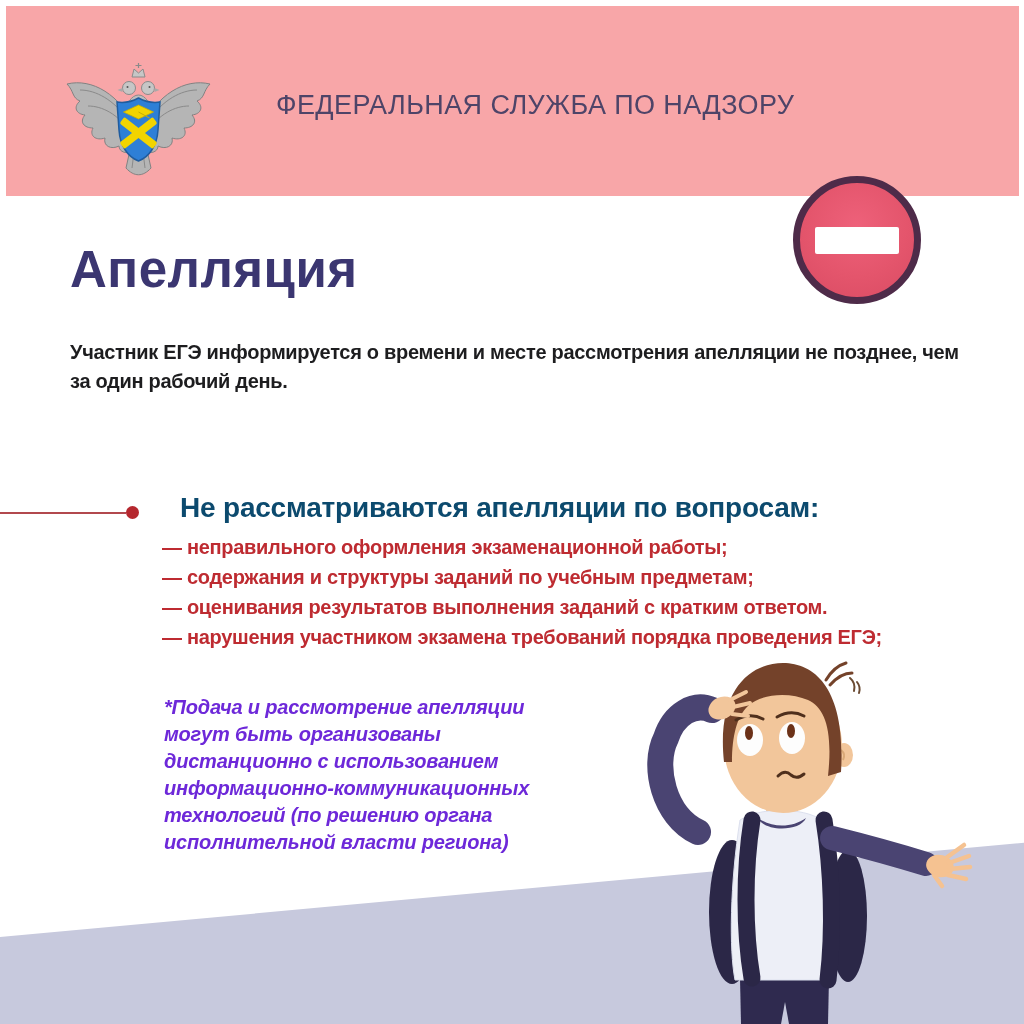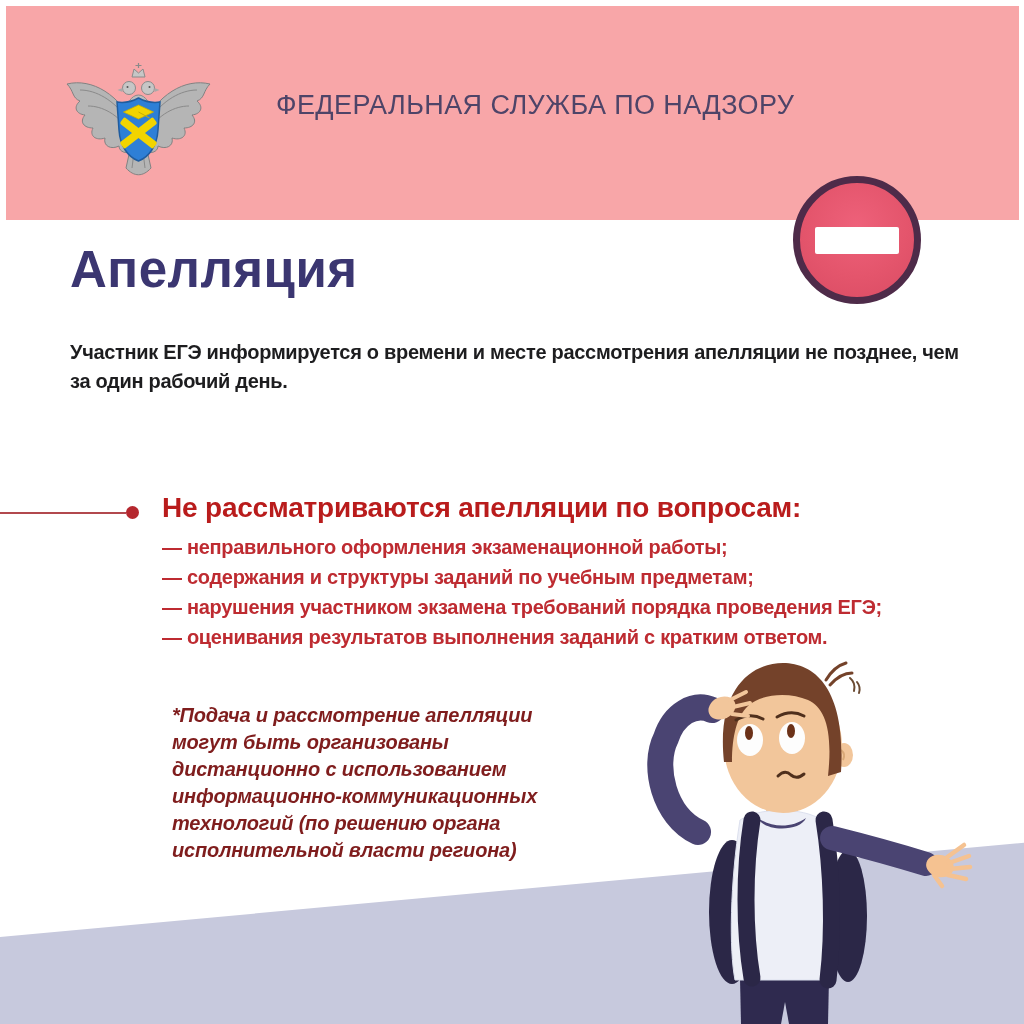--- a/index.html
+++ b/index.html
@@ -2,21 +2,21 @@
 <html><head>
 <meta charset="utf-8">
 <style>
   html,body{margin:0;padding:0;background:#ffffff;}
   .canvas{
     position:relative;width:1024px;height:1024px;overflow:hidden;background:#ffffff;
     font-family:"Liberation Sans",sans-serif;
   }
   
   .header{
-    position:absolute;left:6px;top:6px;right:5px;height:214px;
+    position:absolute;left:6px;top:6px;right:5px;height:190px;
     background:#F8A6A8;
   }
   .emblem{position:absolute;left:56px;top:52px;width:153px;height:125px;}
   .org{
     position:absolute;left:270px;top:80px;
     color:#4E4468;font-size:27px;line-height:38px;letter-spacing:.4px;font-weight:normal;
   }
   
   .badge{
     position:absolute;left:793px;top:176px;width:128px;height:128px;border-radius:50%;
@@ -34,32 +34,32 @@
   }
   .paras{position:absolute;left:70px;top:338px;width:895px;}
   .paras p{
     margin:0 0 9px 0;color:#1D1D1F;font-size:20px;font-weight:bold;
     line-height:29px;letter-spacing:-.3px;
   }
   
   .rule{position:absolute;left:0;top:512px;width:126px;height:2px;background:#B2484E;}
   .ruledot{position:absolute;left:126px;top:506px;width:13px;height:13px;border-radius:50%;background:#B5272E;}
   .redhead{
-    position:absolute;left:162px;top:492px;margin:0;white-space:nowrap;
-    color:#b91c1c;font-size:28px;font-weight:bold;letter-spacing:-.2px;
+    position:absolute;left:180px;top:492px;margin:0;white-space:nowrap;
+    color:#0c4a6e;font-size:28px;font-weight:bold;letter-spacing:-.2px;
   }
   .redlist{
     position:absolute;left:162px;top:537px;margin:0;padding:0;list-style:none;
     color:#BE2B31;font-size:20px;font-weight:bold;letter-spacing:-.3px;
   }
   .redlist li{margin:0 0 10px 0;line-height:20px;white-space:nowrap;}
   
   .footnote{
-    position:absolute;left:160px;top:690px;width:425px;margin:12px;
-    color:#7f1d1d;font-size:20px;font-style:italic;font-weight:bold;line-height:27px;letter-spacing:-.2px;
+    position:absolute;left:160px;top:690px;width:425px;margin:4px;
+    color:#6d28d9;font-size:20px;font-style:italic;font-weight:bold;line-height:27px;letter-spacing:-.2px;
   }
   
   .floor{
     position:absolute;inset:0;background:#C7C9DD;
     clip-path:polygon(0 91.5%,100% 82.3%,100% 100%,0 100%);
   }
   .boy{position:absolute;left:640px;top:650px;width:376px;height:374px;}
 </style>
 </head>
 <body>
@@ -125,22 +125,22 @@
   <div class="paras">
     <p>Участник ЕГЭ информируется о времени и месте рассмотрения апелляции не позднее, чем за один рабочий день.</p>
   </div>
 
   <div class="rule"></div>
   <div class="ruledot"></div>
   <h2 class="redhead">Не рассматриваются апелляции по вопросам:</h2>
   <ul class="redlist">
     <li>— неправильного оформления экзаменационной работы;</li>
     <li>— содержания и структуры заданий по учебным предметам;</li>
+    <li>— оценивания результатов выполнения заданий с кратким ответом.</li>
     <li>— нарушения участником экзамена требований порядка проведения ЕГЭ;</li>
-    <li>— оценивания результатов выполнения заданий с кратким ответом.</li>
   </ul>
 
   <p class="footnote">*Подача и рассмотрение апелляции могут быть организованы дистанционно с использованием информационно-коммуникационных технологий (по решению органа исполнительной власти региона)</p>
 
   <div class="floor"></div>
 
   <svg class="boy" viewBox="0 0 376 374" aria-hidden="true">
 
     <ellipse cx="92" cy="262" rx="23" ry="72" fill="#2B2747"></ellipse>
     <ellipse cx="208" cy="266" rx="19" ry="66" fill="#2B2747"></ellipse>

